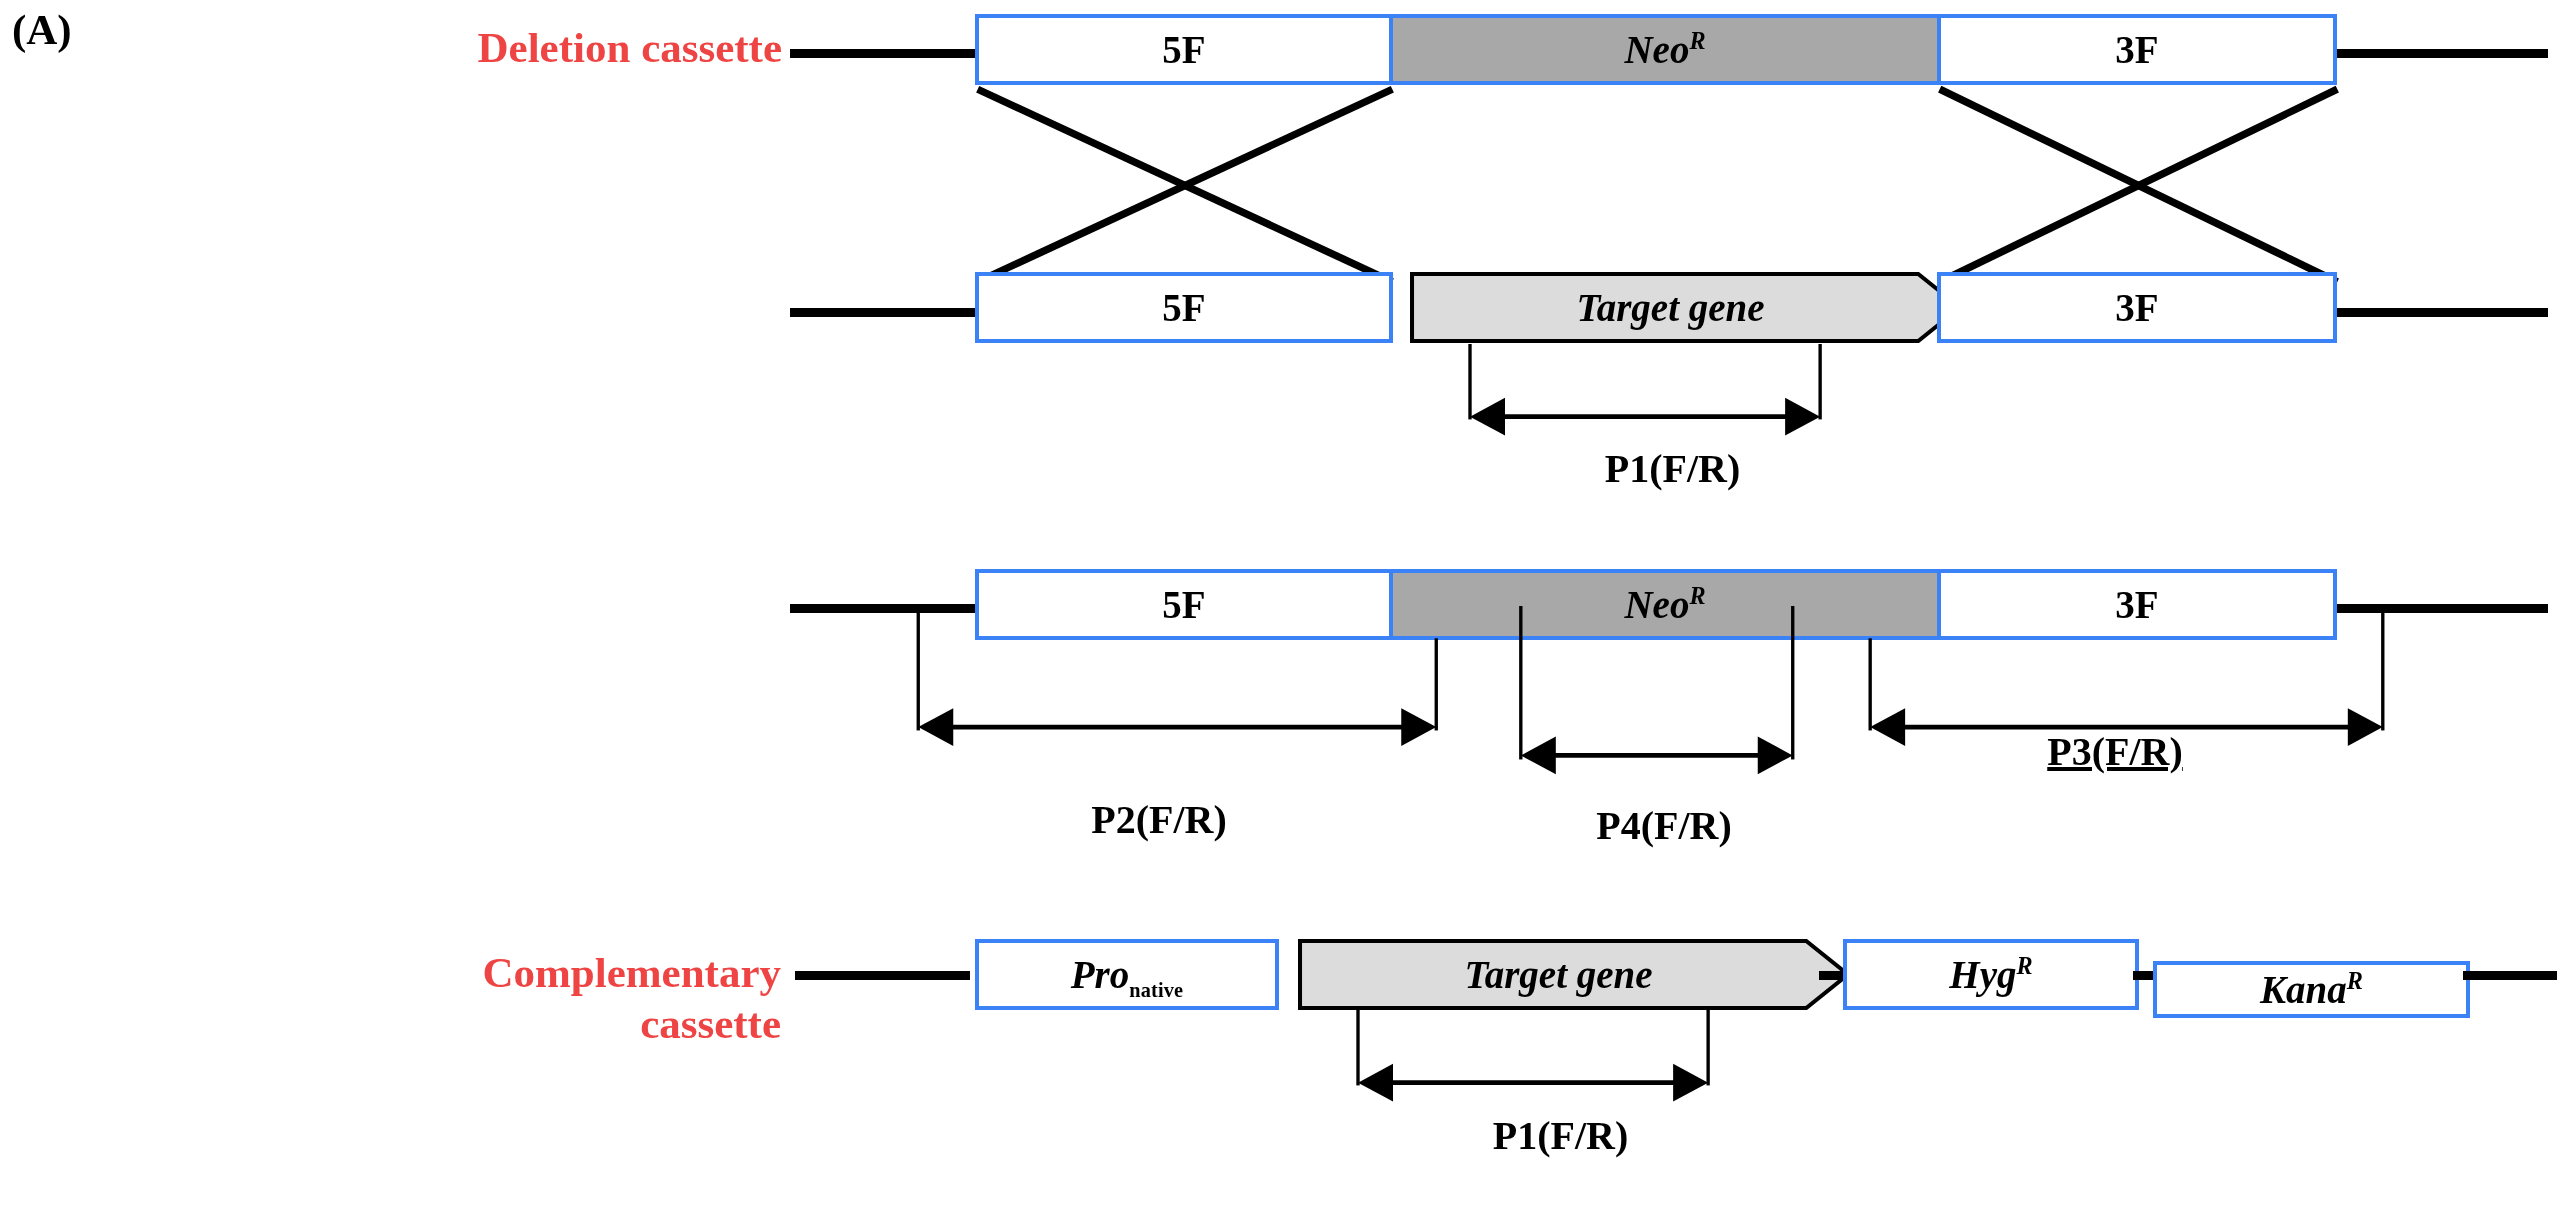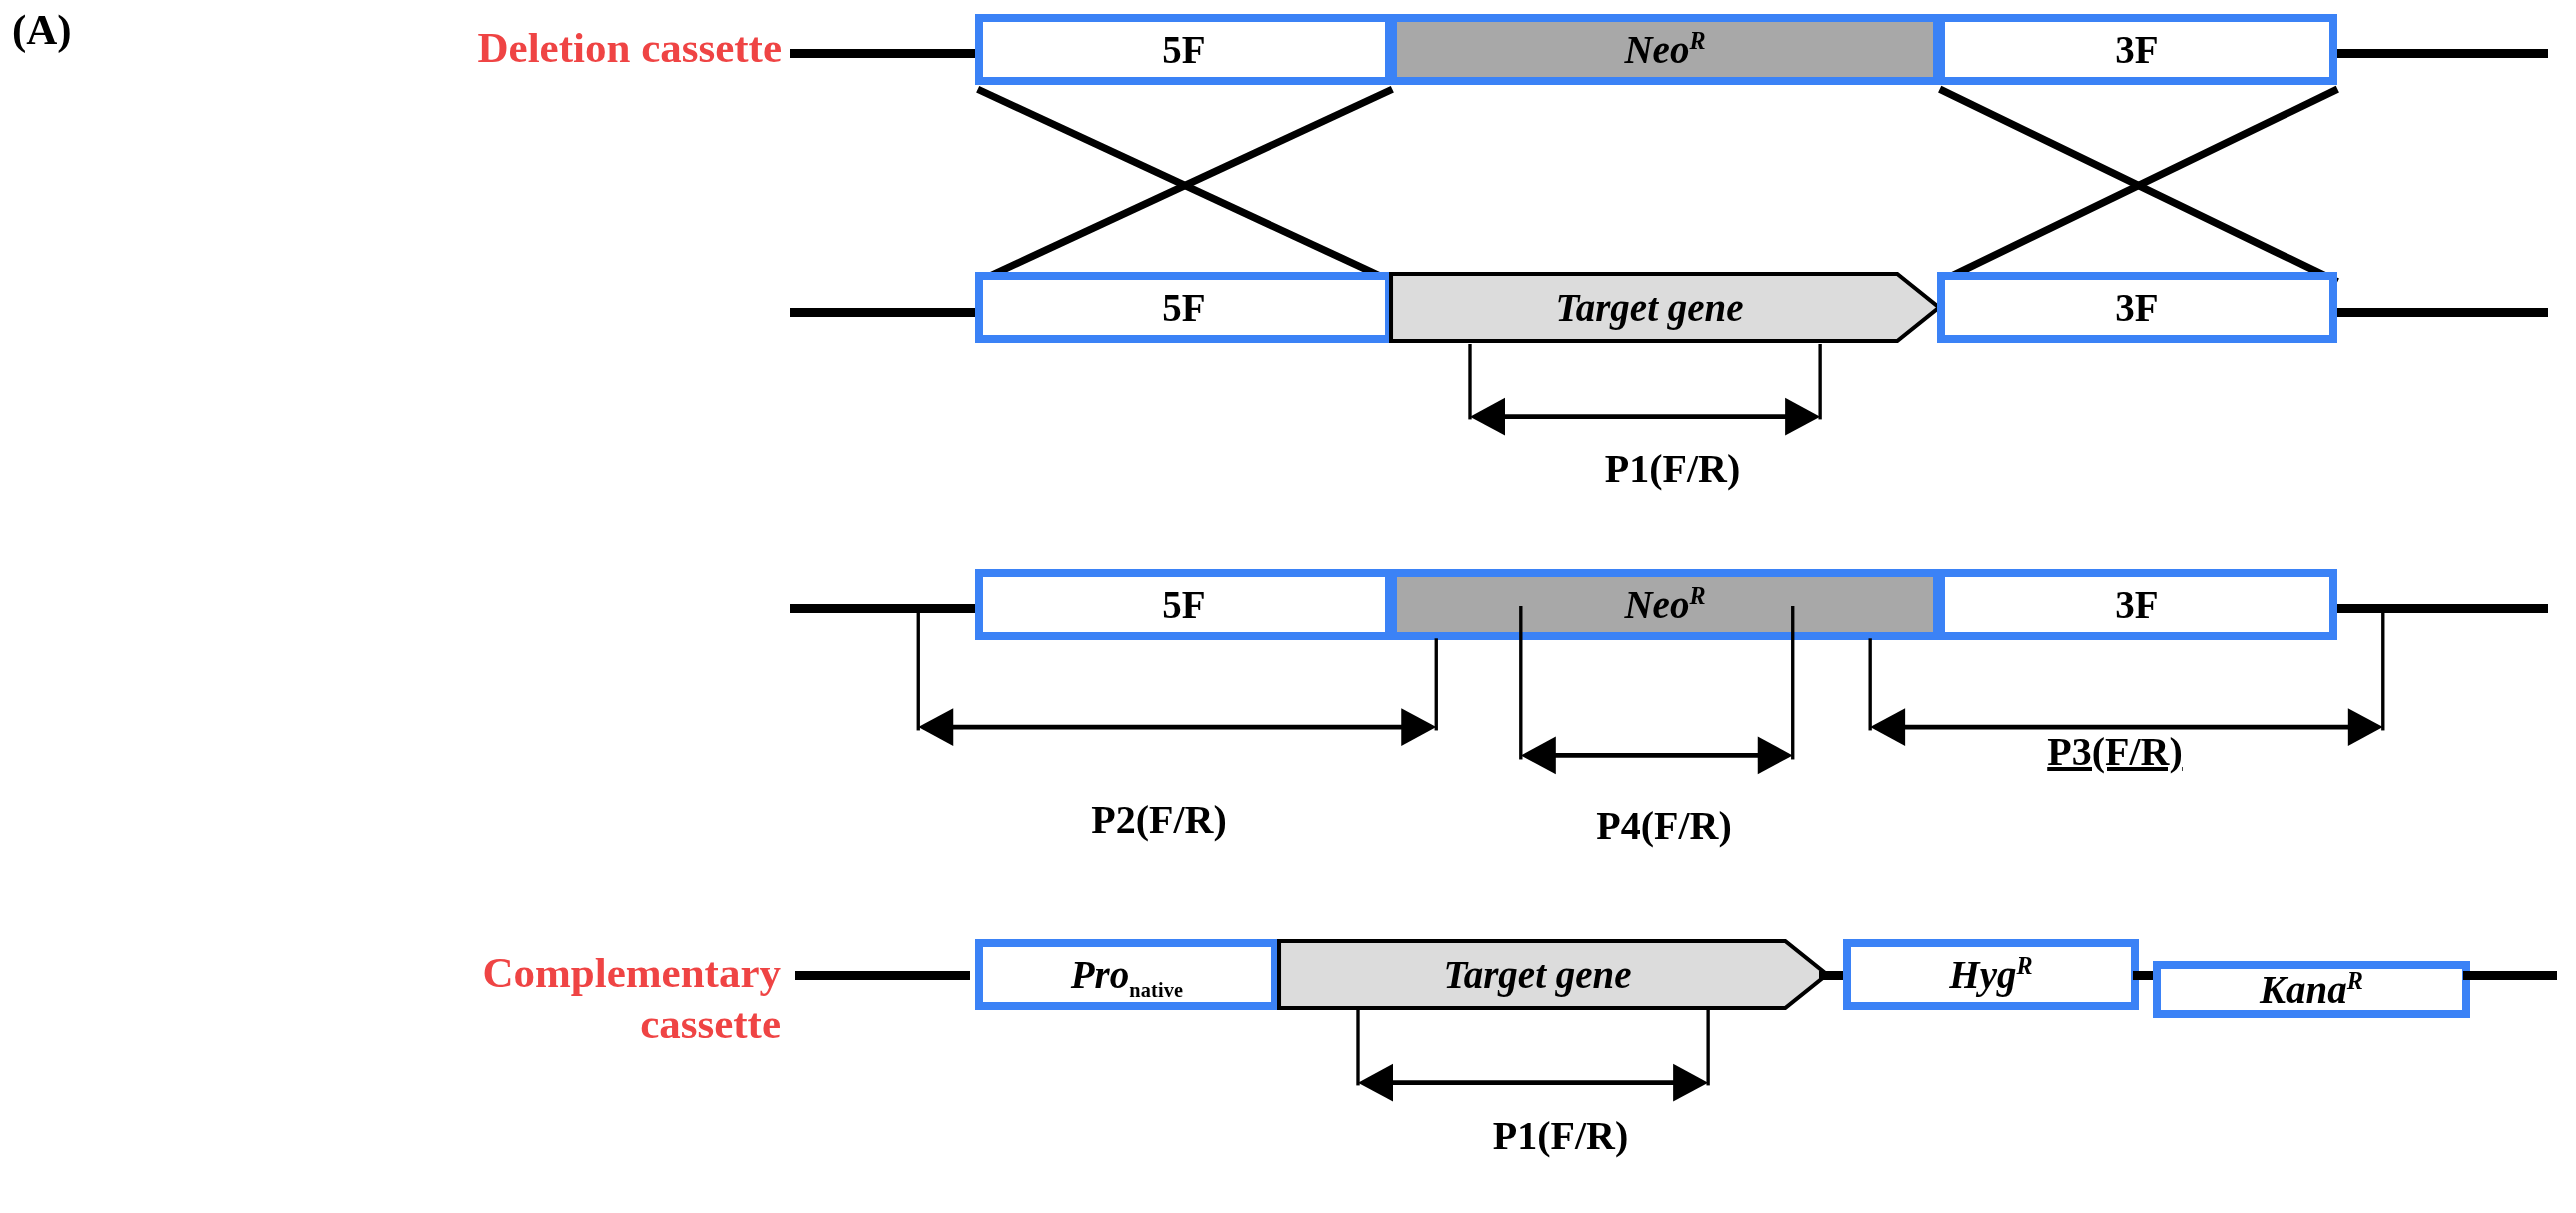--- a/index.html
+++ b/index.html
@@ -24,34 +24,34 @@
   .row-label.right{text-align:right;}
 
   
   .flank{
     position:absolute;background:#000;height:8.8px;
   }
 
   
   .gbox{
     position:absolute;box-sizing:border-box;
-    border:8px solid #3b82f6;background:#ffffff;
+    border:4px solid #3b82f6;background:#ffffff;
     display:flex;align-items:center;justify-content:center;
   }
   .gbox.gray{background:#a8a8a8;}
   .gbox .txt{
     font-size:39px;font-weight:bold;color:#000;white-space:nowrap;
     line-height:1;display:inline-block;
   }
   .gbox .txt.ital{font-style:italic;}
   .gbox .txt sup{font-size:0.62em;font-style:italic;font-weight:bold;vertical-align:super;line-height:0;}
   .gbox .txt sub{font-size:0.52em;font-style:normal;font-weight:bold;vertical-align:sub;line-height:0;letter-spacing:0.2px;}
 
   
-  .genearrow{position:absolute;}
+  .genearrow{position:absolute;margin-left:21px;}
   .genearrow svg{display:block;}
   .genearrow .glabel{
     position:absolute;left:0;top:0;width:100%;height:100%;
     display:flex;align-items:center;justify-content:center;
     font-size:39px;font-weight:bold;font-style:italic;color:#000;
     white-space:nowrap;padding-right:31px;box-sizing:border-box;
   }
 
   
   .xover{position:absolute;}

